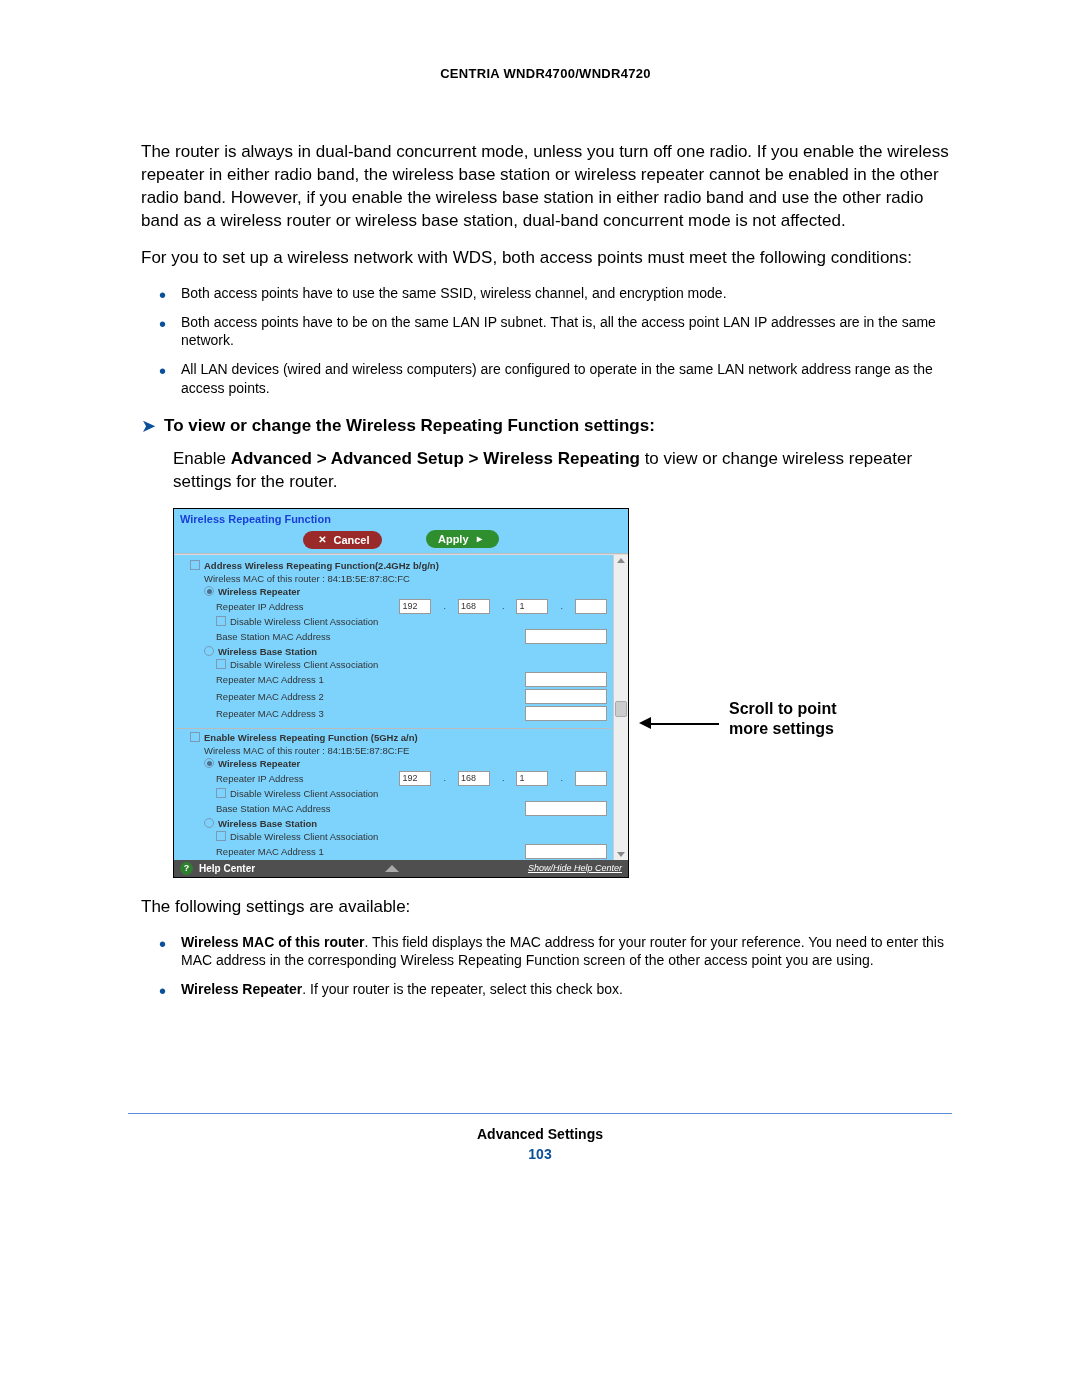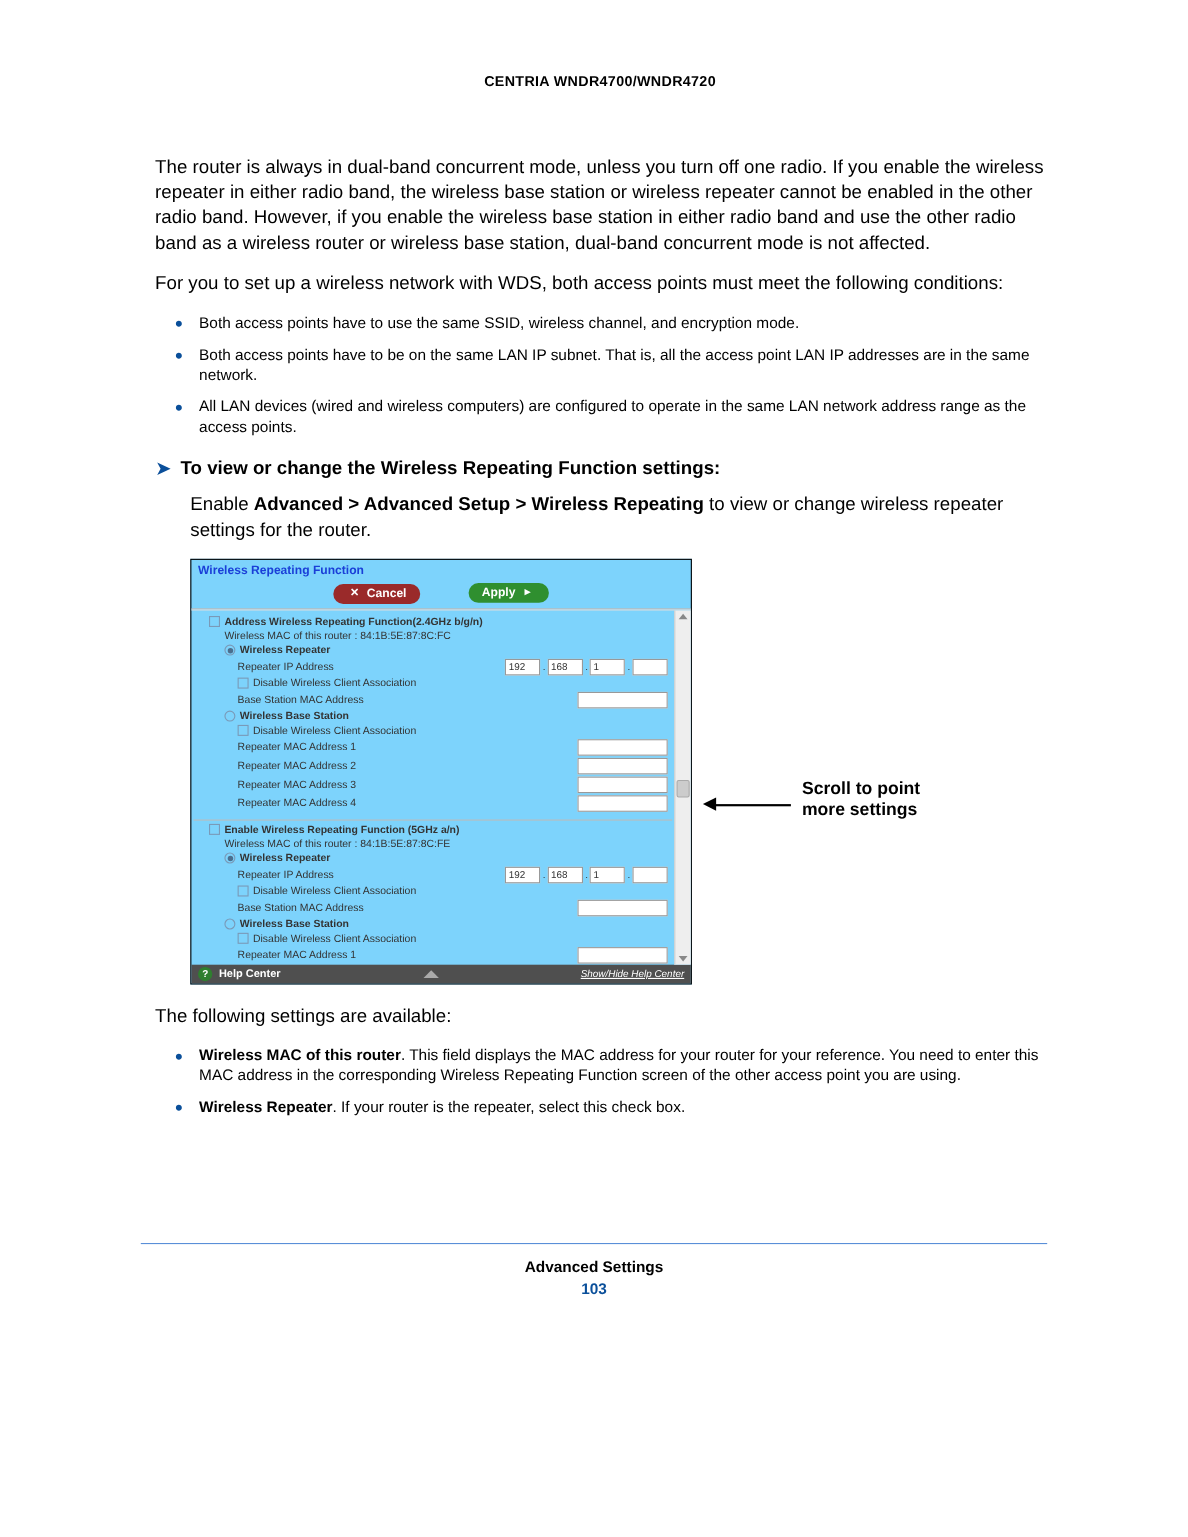--- a/index.html
+++ b/index.html
@@ -164,21 +164,21 @@
   }
   .rb { border-radius: 50%; position: relative; }
   .rb.checked::after {
     content: "";
     position: absolute;
     left: 1.5px; top: 1.5px;
     width: 5px; height: 5px;
     background: #4a6f8f;
     border-radius: 50%;
   }
-  .ip-group { display: flex; gap: 2px; align-items: center; }
+  .ip-group { display: flex; gap: 12px; align-items: center; }
   .ipbox {
     width: 26px; height: 13px;
     border: 1px solid #999;
     font-size: 9px;
     padding: 0 2px;
     line-height: 13px;
     background: #fff;
   }
   .dot { font-size: 9px; }
   .txtbox {
@@ -345,24 +345,20 @@
           <div class="row ind3">
               <span class="lbl">Repeater MAC Address 1</span>
               <span class="txtbox"></span>
             </div>
           <div class="row ind3">
               <span class="lbl">Repeater MAC Address 2</span>
               <span class="txtbox"></span>
             </div>
           <div class="row ind3">
               <span class="lbl">Repeater MAC Address 3</span>
-              <span class="txtbox"></span>
-            </div>
-          <div class="row ind3">
-              <span class="lbl">Repeater MAC Address 4</span>
               <span class="txtbox"></span>
             </div>
 
           <div class="sec-sep"></div>
 
           <div class="row ind1">
             <span class="cb"></span>
             <span class="lblb">Enable Wireless Repeating Function (5GHz a/n)</span>
           </div>
           <div class="row ind2">

